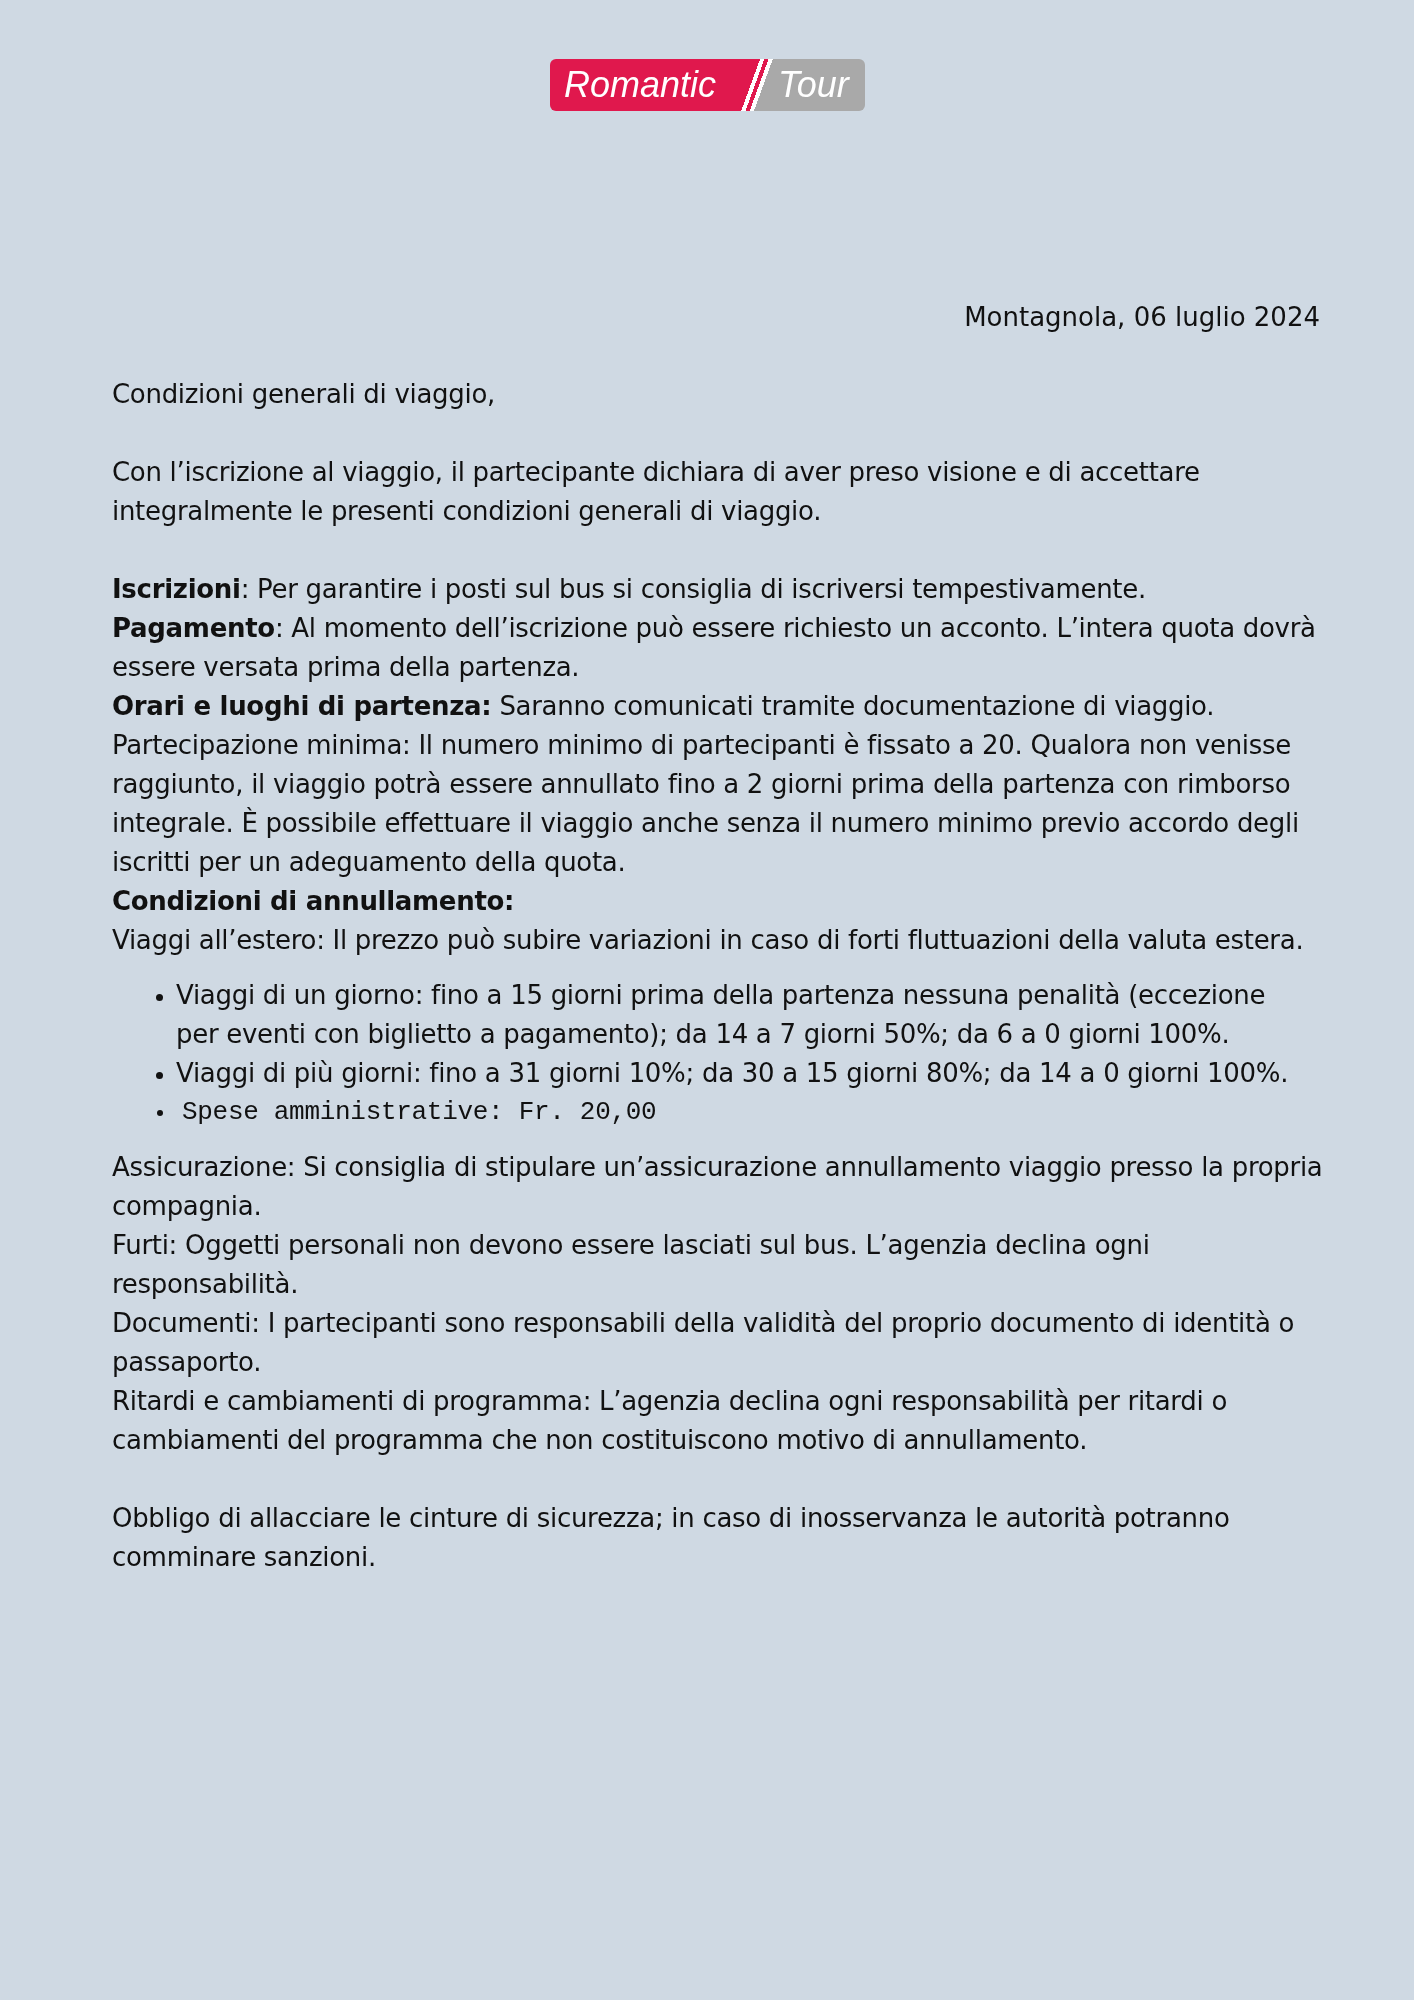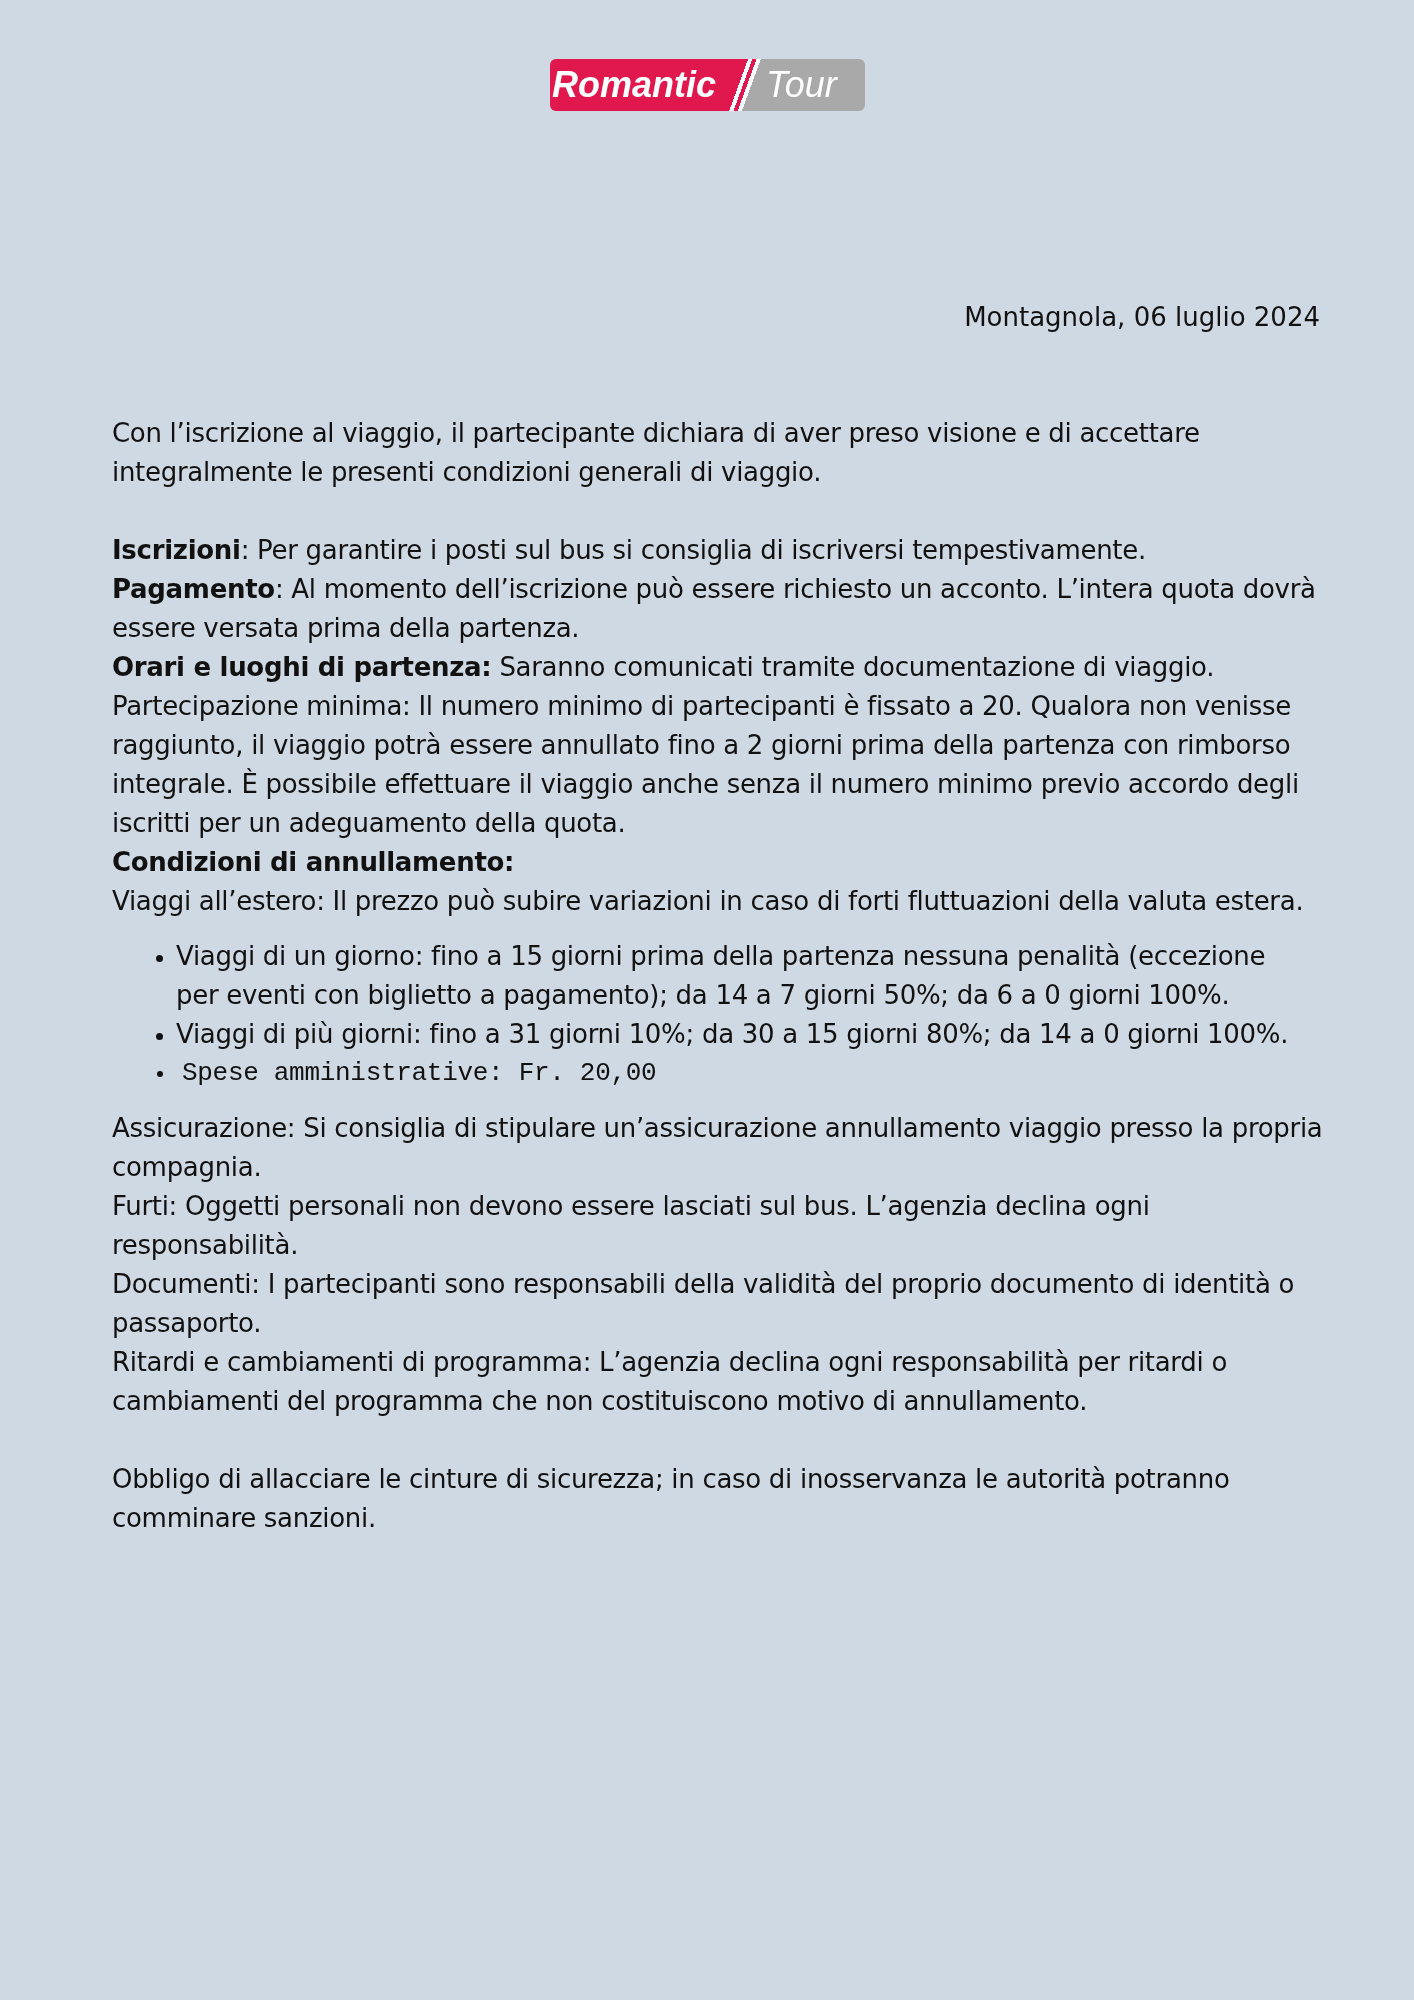--- a/index.html
+++ b/index.html
@@ -13,23 +13,23 @@
   }
   .logo {
     position: absolute; left: 550px; top: 59px;
     height: 52px; width: 315px;
     display: flex; align-items: stretch;
     border-radius: 6px; overflow: hidden;
   }
   .logo-red {
     background: #e0184d; color: #fff;
     font-family: "Liberation Sans", sans-serif;
-    font-weight: bold; font-style: italic;
+    font-weight: normal; font-style: italic;
     font-size: 36px; line-height: 52px;
-    padding: 0 6px 0 2px;
+    padding: 0 6px 0 14px;
     flex: 0 0 auto; width: 170px;
     position: relative;
   }
   .logo-slash {
     width: 34px; flex: 0 0 auto;
     background: linear-gradient(110deg, #e0184d 0 38%, #fff 38% 46%, #e0184d 46% 54%, #fff 54% 62%, #a9a9a9 62% 100%);
   }
   .logo-grey {
     background: #a9a9a9; color: #fff;
     font-family: "Liberation Sans", sans-serif;
@@ -59,20 +59,21 @@
 
 <div class="logo">
   <div class="logo-red">Romantic</div>
   <div class="logo-slash"></div>
   <div class="logo-grey">Tour</div>
 </div>
 
 <div class="date">Montagnola, 06 luglio 2024</div>
 
 <div class="content">
+  <p>Condizioni generali di viaggio,</p>
   <div class="gap"></div>
   <p>Con l’iscrizione al viaggio, il partecipante dichiara di aver preso visione e di accettare integralmente le presenti condizioni generali di viaggio.</p>
   <div class="gap"></div>
 
   <p><b>Iscrizioni</b><span>: </span><span>Per garantire i posti sul bus si consiglia di iscriversi tempestivamente.</span></p>
   <p><b>Pagamento</b><span>: </span><span>Al momento dell’iscrizione può essere richiesto un acconto. L’intera quota dovrà essere versata prima della partenza.</span></p>
   <p><b>Orari e luoghi di partenza:</b><span> </span><span>Saranno comunicati tramite documentazione di viaggio.</span></p>
   <p>Partecipazione minima: Il numero minimo di partecipanti è fissato a 20. Qualora non venisse raggiunto, il viaggio potrà essere annullato fino a 2 giorni prima della partenza con rimborso integrale. È possibile effettuare il viaggio anche senza il numero minimo previo accordo degli iscritti per un adeguamento della quota.</p>
   <p><b>Condizioni di annullamento:</b></p>
 

